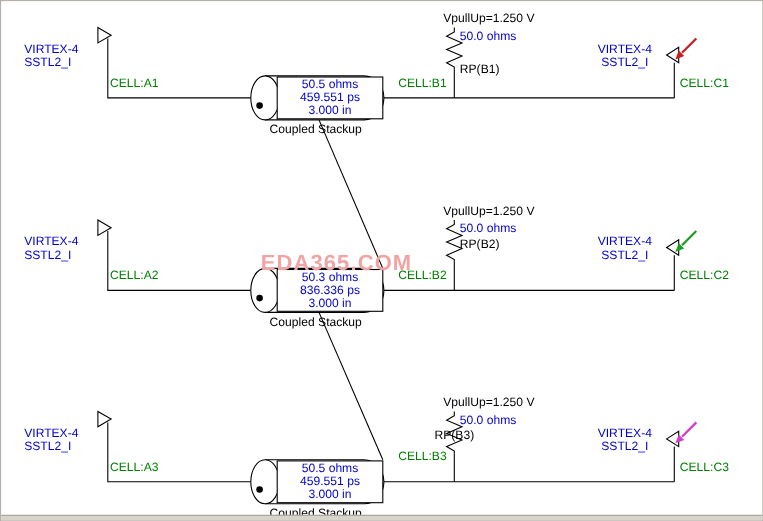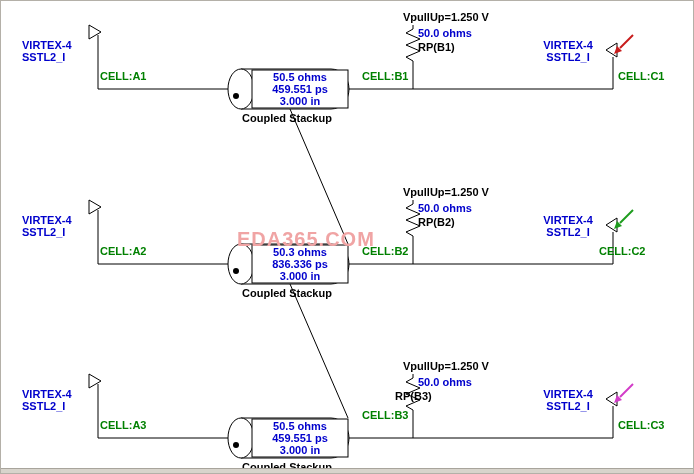--- a/index.html
+++ b/index.html
@@ -7,21 +7,21 @@
     position:relative; width:694px; height:474px; box-sizing:border-box;
     background:#ffffff; border:1px solid #b4b0a8; overflow:hidden;
     font-family:"Liberation Sans", sans-serif;
   }
   svg#wires { position:absolute; left:0; top:0; z-index:1; }
   .wire { stroke:#000000; stroke-width:1; fill:none; }
   .sym  { stroke:#000000; stroke-width:1; fill:#ffffff; }
   .box  { stroke:#000000; stroke-width:1; fill:#ffffff; }
   .row { position:absolute; left:0; width:694px; height:130px; z-index:2; }
   .label {
-    position:absolute; font-size:11px; font-weight:bold; line-height:12px;
+    position:absolute; font-size:11px; font-weight:normal; line-height:12px;
     white-space:nowrap; color:#000000;
   }
   .blue  { color:#0000cc; }
   .green { color:#008000; }
   .center { text-align:center; }
   #watermark {
     position:absolute; left:236px; top:227px; z-index:3;
     font-size:20px; font-weight:bold; letter-spacing:1px; color:#f0a4a4;
   }
   #hscroll {
@@ -83,41 +83,41 @@
     <div class="label blue" style="left:21px;  top:38px">VIRTEX-4</div>
     <div class="label blue" style="left:21px;  top:50px">SSTL2_I</div>
     <div class="label green" style="left:99px;  top:69px">CELL:A1</div>
     <div class="label blue center" style="left:251px; top:70px; width:96px">50.5 ohms</div>
     <div class="label blue center" style="left:251px; top:82px; width:96px">459.551 ps</div>
     <div class="label blue center" style="left:251px; top:94px; width:96px">3.000 in</div>
     <div class="label center" style="left:225px; top:111px; width:122px">Coupled Stackup</div>
     <div class="label green" style="left:361px; top:69px">CELL:B1</div>
     <div class="label" style="left:402px; top:10px">VpullUp=1.250 V</div>
     <div class="label blue" style="left:417px; top:26px">50.0 ohms</div>
-    <div class="label" style="left:417px; top:40px">RP(B1)</div>
+    <div class="label" style="left:417px; top:56px">RP(B1)</div>
     <div class="label blue center" style="left:536px; top:38px; width:62px">VIRTEX-4</div>
     <div class="label blue center" style="left:536px; top:50px; width:62px">SSTL2_I</div>
     <div class="label green" style="left:617px; top:69px">CELL:C1</div>
   </div>
 
   <div class="row" style="top:175px">
     <div class="label blue" style="left:21px;  top:38px">VIRTEX-4</div>
     <div class="label blue" style="left:21px;  top:50px">SSTL2_I</div>
     <div class="label green" style="left:99px;  top:69px">CELL:A2</div>
     <div class="label blue center" style="left:251px; top:70px; width:96px">50.3 ohms</div>
     <div class="label blue center" style="left:251px; top:82px; width:96px">836.336 ps</div>
     <div class="label blue center" style="left:251px; top:94px; width:96px">3.000 in</div>
     <div class="label center" style="left:225px; top:111px; width:122px">Coupled Stackup</div>
     <div class="label green" style="left:361px; top:69px">CELL:B2</div>
     <div class="label" style="left:402px; top:10px">VpullUp=1.250 V</div>
     <div class="label blue" style="left:417px; top:26px">50.0 ohms</div>
     <div class="label" style="left:417px; top:40px">RP(B2)</div>
     <div class="label blue center" style="left:536px; top:38px; width:62px">VIRTEX-4</div>
     <div class="label blue center" style="left:536px; top:50px; width:62px">SSTL2_I</div>
-    <div class="label green" style="left:598px; top:69px">CELL:C2</div>
+    <div class="label green" style="left:617px; top:69px">CELL:C2</div>
   </div>
 
   <div class="row" style="top:349px">
     <div class="label blue" style="left:21px;  top:38px">VIRTEX-4</div>
     <div class="label blue" style="left:21px;  top:50px">SSTL2_I</div>
     <div class="label green" style="left:99px;  top:69px">CELL:A3</div>
     <div class="label blue center" style="left:251px; top:70px; width:96px">50.5 ohms</div>
     <div class="label blue center" style="left:251px; top:82px; width:96px">459.551 ps</div>
     <div class="label blue center" style="left:251px; top:94px; width:96px">3.000 in</div>
     <div class="label center" style="left:225px; top:111px; width:122px">Coupled Stackup</div>

